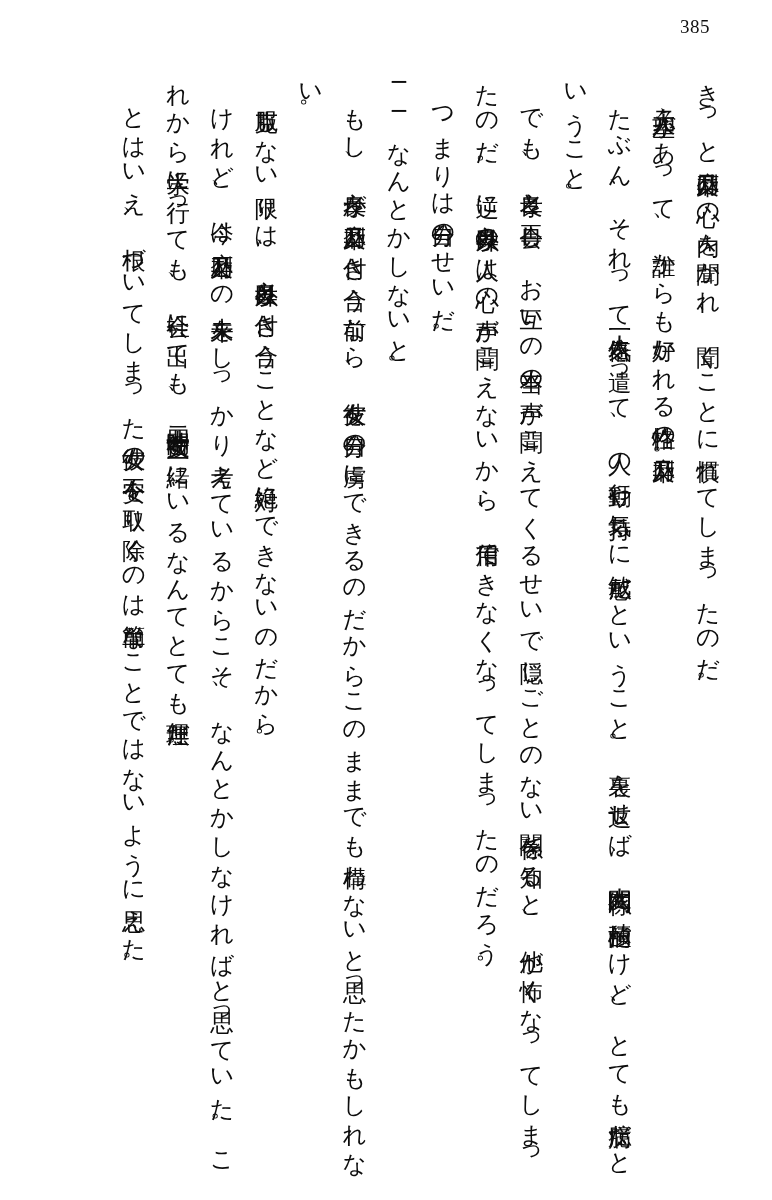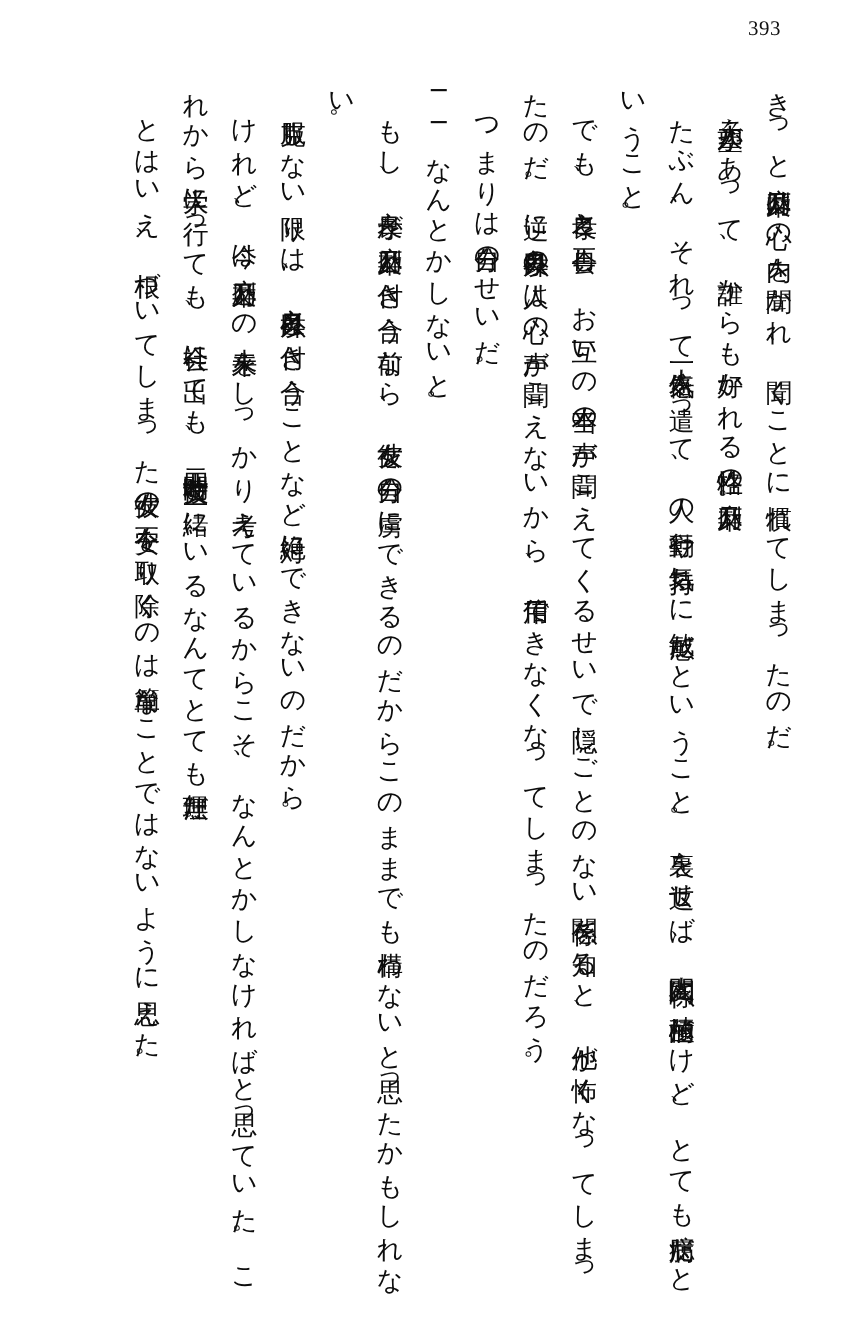--- a/index.html
+++ b/index.html
@@ -57,21 +57,21 @@
   }
   .body-text p.noindent {
     text-indent: 0;
   }
 </style>
 </head>
 <body>
 
 <div class="page">
 
-  <div class="page-number">393</div>
+  <div class="page-number">385</div>
 
   <div class="body-text">
     <p class="noindent">きっと麻梨乃は心の内を聞かれ、聞くことに慣れてしまったのだ。</p>
     <p>元々人望があって、誰からも好かれる性格の麻梨乃。</p>
     <p>たぶん、それって人一倍気を遣って、人の行動や気持ちに敏感だということ。裏を返せば、人間関係に積極的だけど、とても臆病だということ。</p>
     <p>でも、良孝と再会し、お互いの本当の声が聞こえてくるせいで隠しごとのない関係を知ると、他が怖くなってしまったのだ。逆に良孝以外の人は心の声が聞こえないから、信用できなくなってしまったのだろう。</p>
     <p>つまりは自分のせいだ。</p>
     <p class="noindent">──なんとかしないと。</p>
     <p>もし、良孝が麻梨乃と付き合う前なら、彼女を自分の虜にできるのだからこのままでも構わないと思ったかもしれない。</p>
     <p>克服しない限りは、良孝以外と付き合うことなど絶対にできないのだから。</p>

